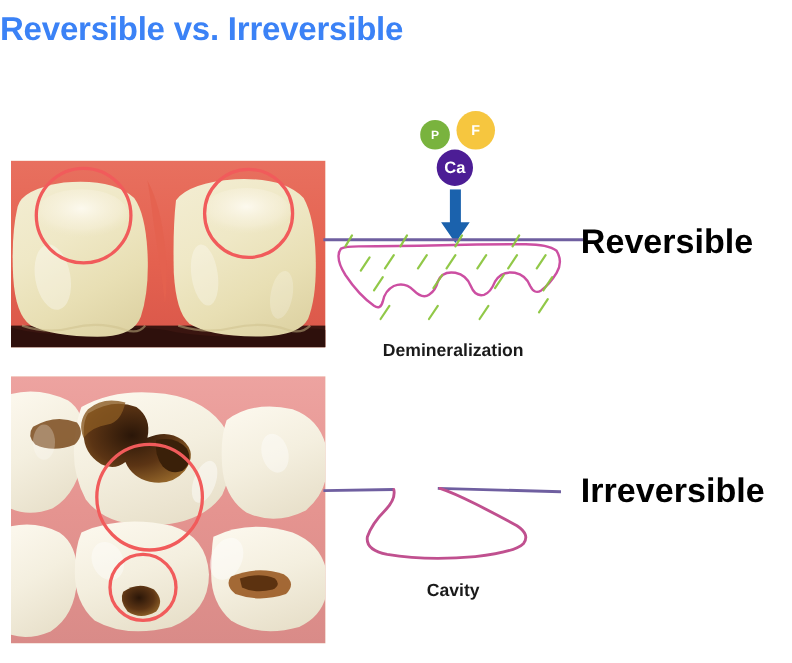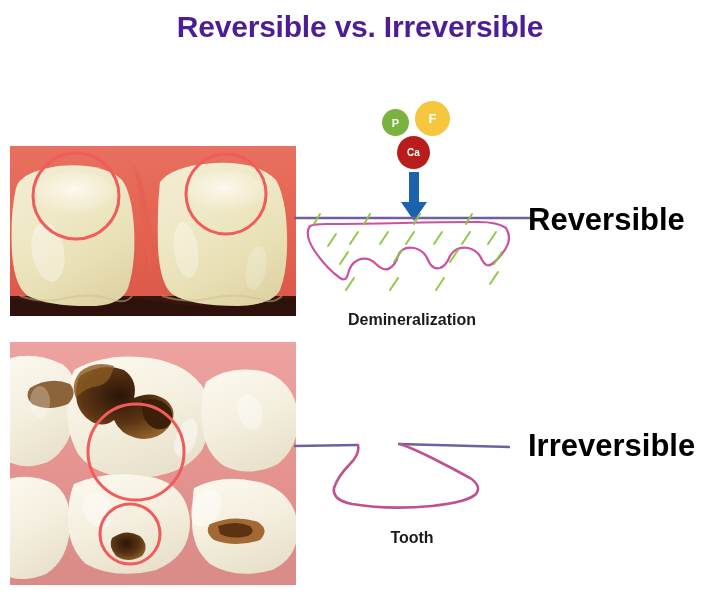--- a/index.html
+++ b/index.html
@@ -14,22 +14,21 @@
     overflow: hidden;
     font-family: "Liberation Sans", sans-serif;
   }
 
   
   #title-block {
     position: absolute;
     left: 0;
     top: 8px;
     width: 720px;
-    text-align: center;
-    color: #4c1d95;
+    color: #3b82f6;
     font-weight: bold;
     font-size: 30px;
     line-height: 38px;
     letter-spacing: -0.2px;
   }
   #title-line1, #title-line2 { display: block; }
 
   
   .photo {
     position: absolute;
@@ -69,22 +68,22 @@
   }
   #ion-f {
     left: 415px; top: 101px;
     width: 35px; height: 35px;
     background: #F6C63F;
     font-size: 13px;
   }
   #ion-ca {
     left: 397px; top: 136px;
     width: 33px; height: 33px;
-    background: #b91c1c;
-    font-size: 10px;
+    background: #4c1d95;
+    font-size: 15px;
   }
 
   
   #mineral-arrow {
     position: absolute;
     left: 398px;
     top: 172px;
     width: 32px;
     height: 50px;
   }
@@ -285,13 +284,13 @@
   <line x1="2" y1="22" x2="66" y2="21" stroke="#6F5FA0" stroke-width="2.6"></line>
   <line x1="106" y1="20" x2="218" y2="23" stroke="#6F5FA0" stroke-width="2.6"></line>
 
   <path d="M66,21 Q68,30 58,40 Q46,52 42,64 Q40,76 60,80 Q96,86 140,82 Q176,78 184,70 Q190,62 178,54 Q160,44 140,34 Q120,24 108,20" fill="none" stroke="#C0508F" stroke-width="2.6" stroke-linecap="round" stroke-linejoin="round"></path>
 </svg>
 
 <div class="outcome-label" id="label-reversible">Reversible</div>
 <div class="outcome-label" id="label-irreversible">Irreversible</div>
 
 <div class="caption-label" id="caption-demineralization">Demineralization</div>
-<div class="caption-label" id="caption-cavity">Tooth</div>
+<div class="caption-label" id="caption-cavity">Cavity</div>
 
 </body></html>

